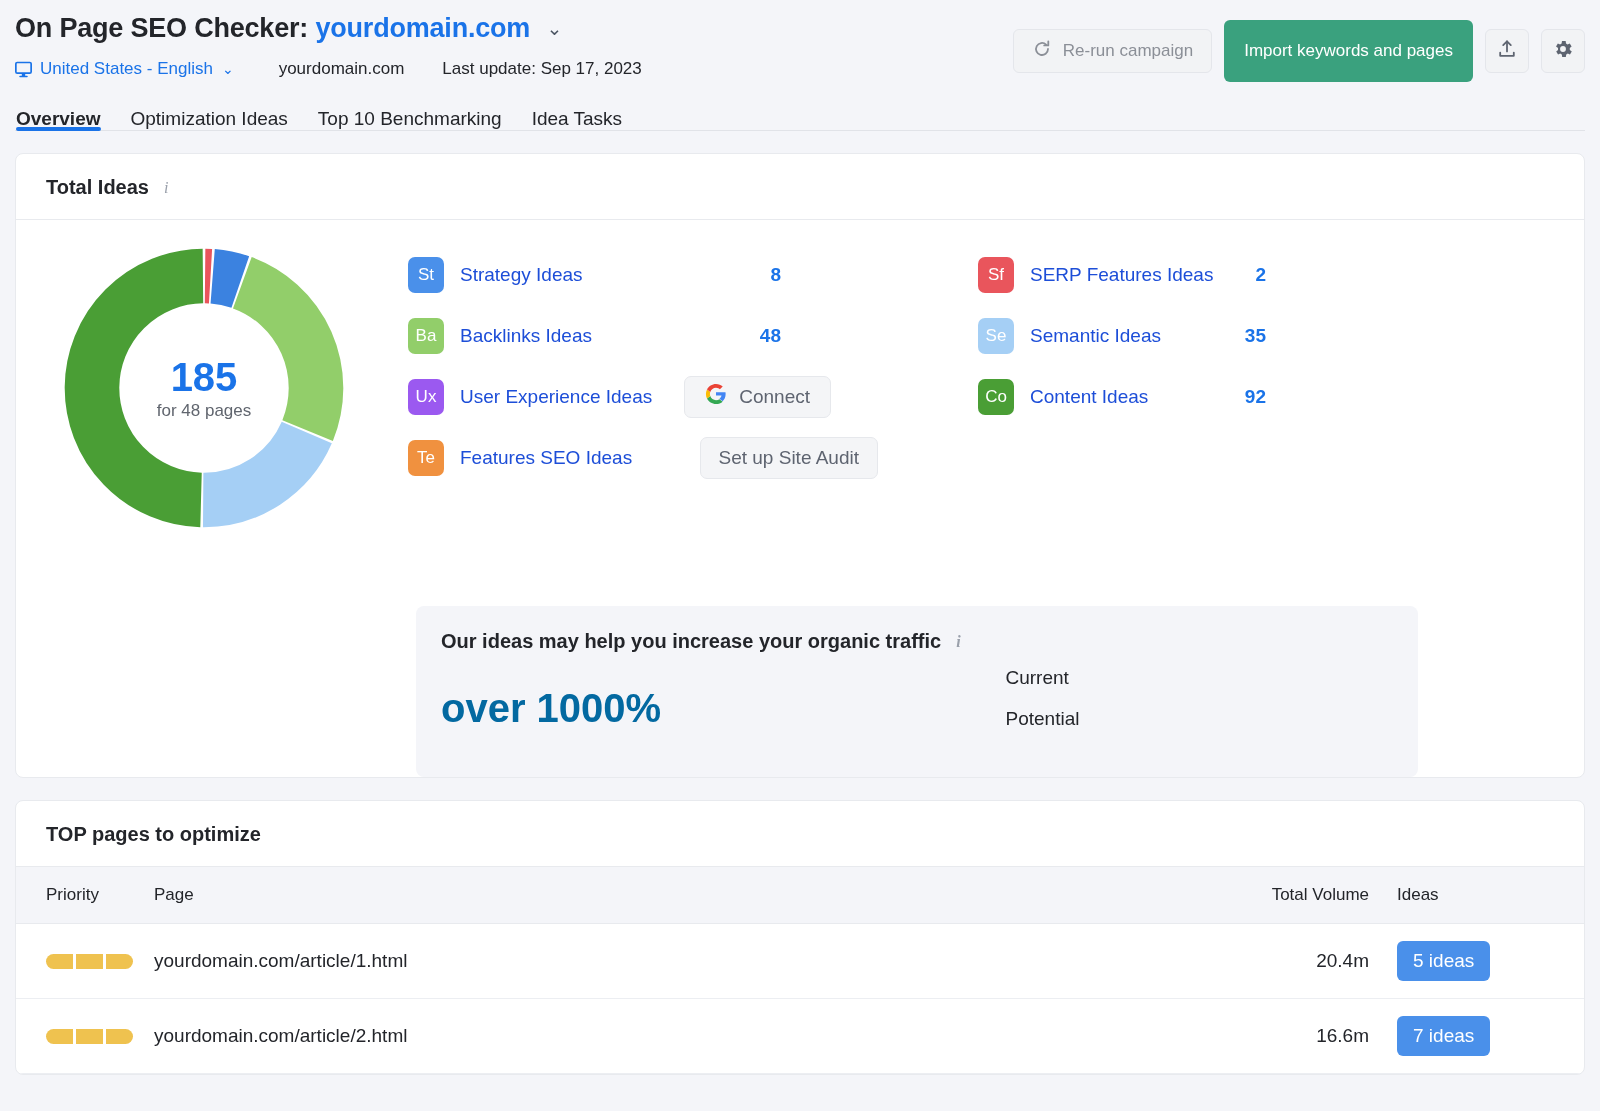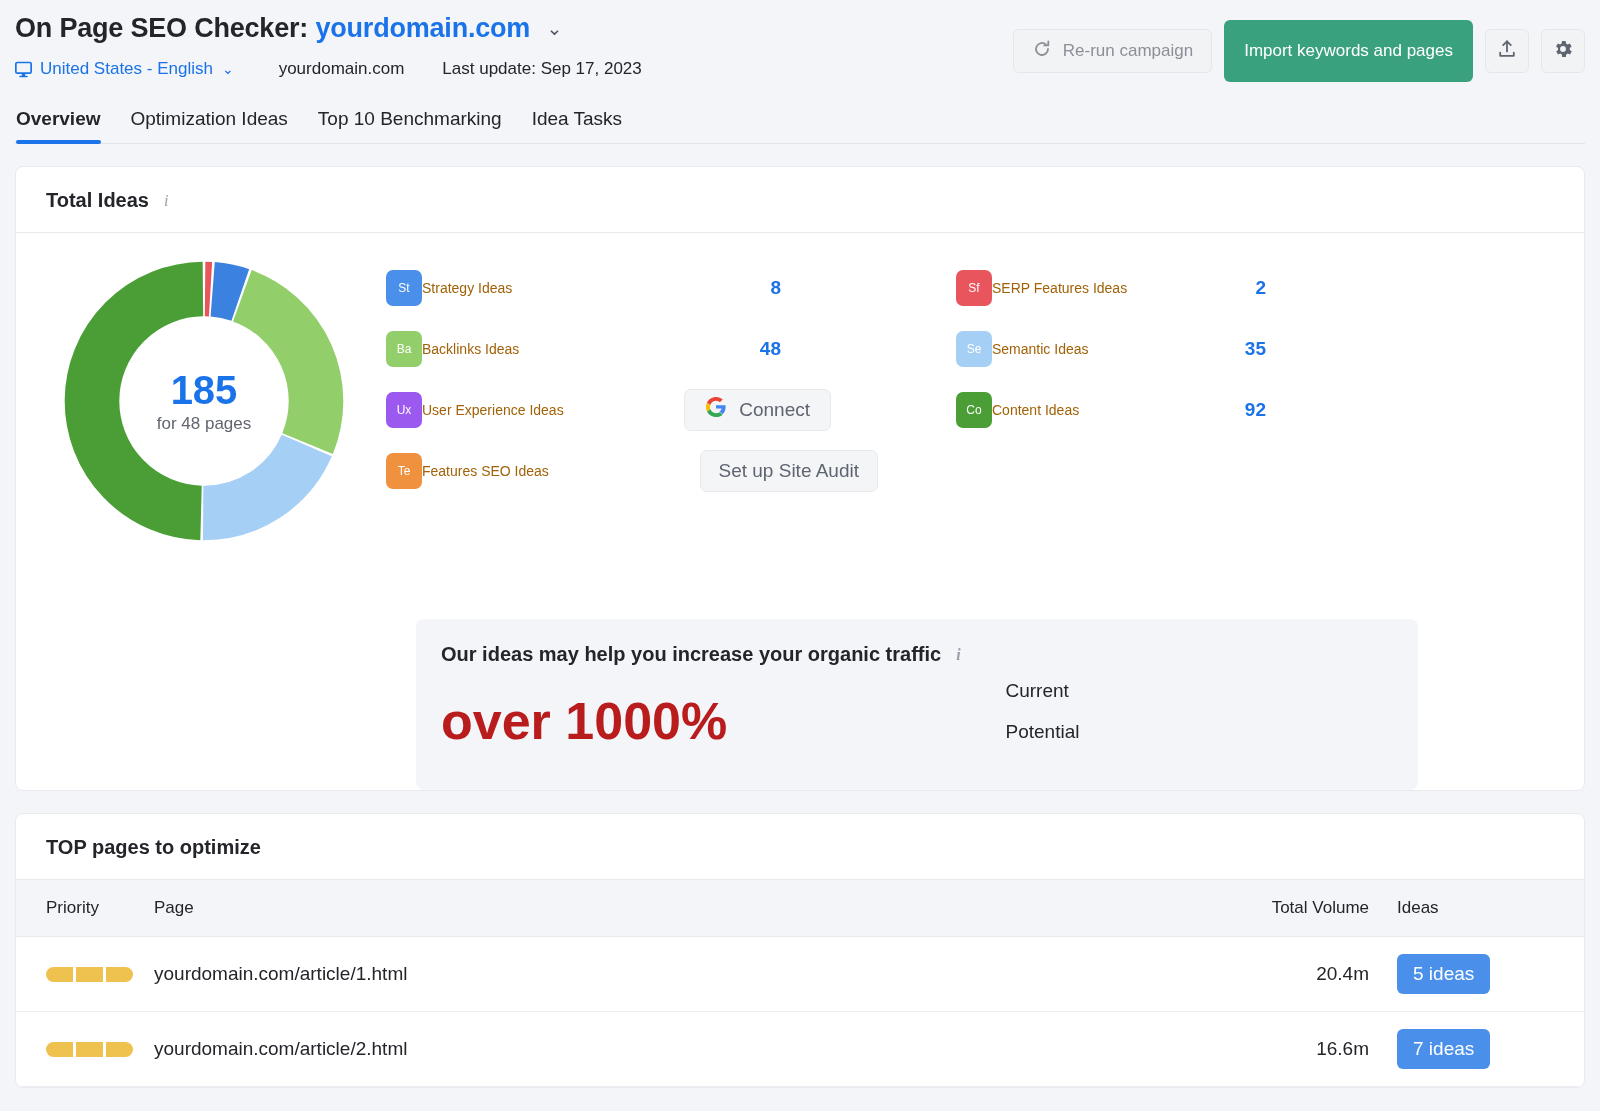--- a/index.html
+++ b/index.html
@@ -117,21 +117,21 @@
     display: flex;
     align-items: flex-end;
     gap: 30px;
     margin-top: 26px;
     border-bottom: 1px solid #e1e3e8;
     padding-left: 1px;
   }
   .tab {
     font-size: 19px;
     color: #23252a;
-    padding-bottom: 13px;
+    padding-bottom: 0;
     cursor: pointer;
     position: relative;
     white-space: nowrap;
   }
   .tab.active { font-weight: bold; }
   .tab.active::after {
     content: "";
     position: absolute;
     left: 0; right: 0; bottom: -1px;
     height: 4px;
@@ -217,29 +217,31 @@
   .legend-col.right { width: 420px; }
   .legend-item {
     display: flex;
     align-items: center;
     height: 61px;
   }
   .tag {
     width: 36px; height: 36px;
     border-radius: 7px;
     color: #fff;
-    font-size: 12px;
+    font-size: 17px;
     display: flex;
     align-items: center;
     justify-content: center;
     flex: 0 0 36px;
+    margin-left: 22px;
   }
   .legend-label {
-    font-size: 14px;
-    color: #a16207;
+    margin-left: 16px;
+    font-size: 19px;
+    color: #1d4ed8;
     white-space: nowrap;
   }
   .legend-value {
     margin-left: auto;
     font-size: 19px;
     font-weight: bold;
     color: #1a73e8;
   }
   .legend-col.left .legend-value { margin-right: 175px; }
   .legend-col.right .legend-value { margin-right: 110px; }
@@ -276,23 +278,23 @@
     font-weight: bold;
     display: flex;
     align-items: center;
   }
   .traffic-body {
     display: flex;
     align-items: center;
     margin-top: 14px;
   }
   .traffic-pct {
-    font-size: 52px;
+    font-size: 40px;
     font-weight: bold;
-    color: #b91c1c;
+    color: #0369a1;
     width: 300px;
     flex: 0 0 300px;
     white-space: nowrap;
   }
   .bars { flex: 1 1 auto; }
   .bar-row {
     display: flex;
     align-items: center;
     height: 41px;
     flex-direction: column;

